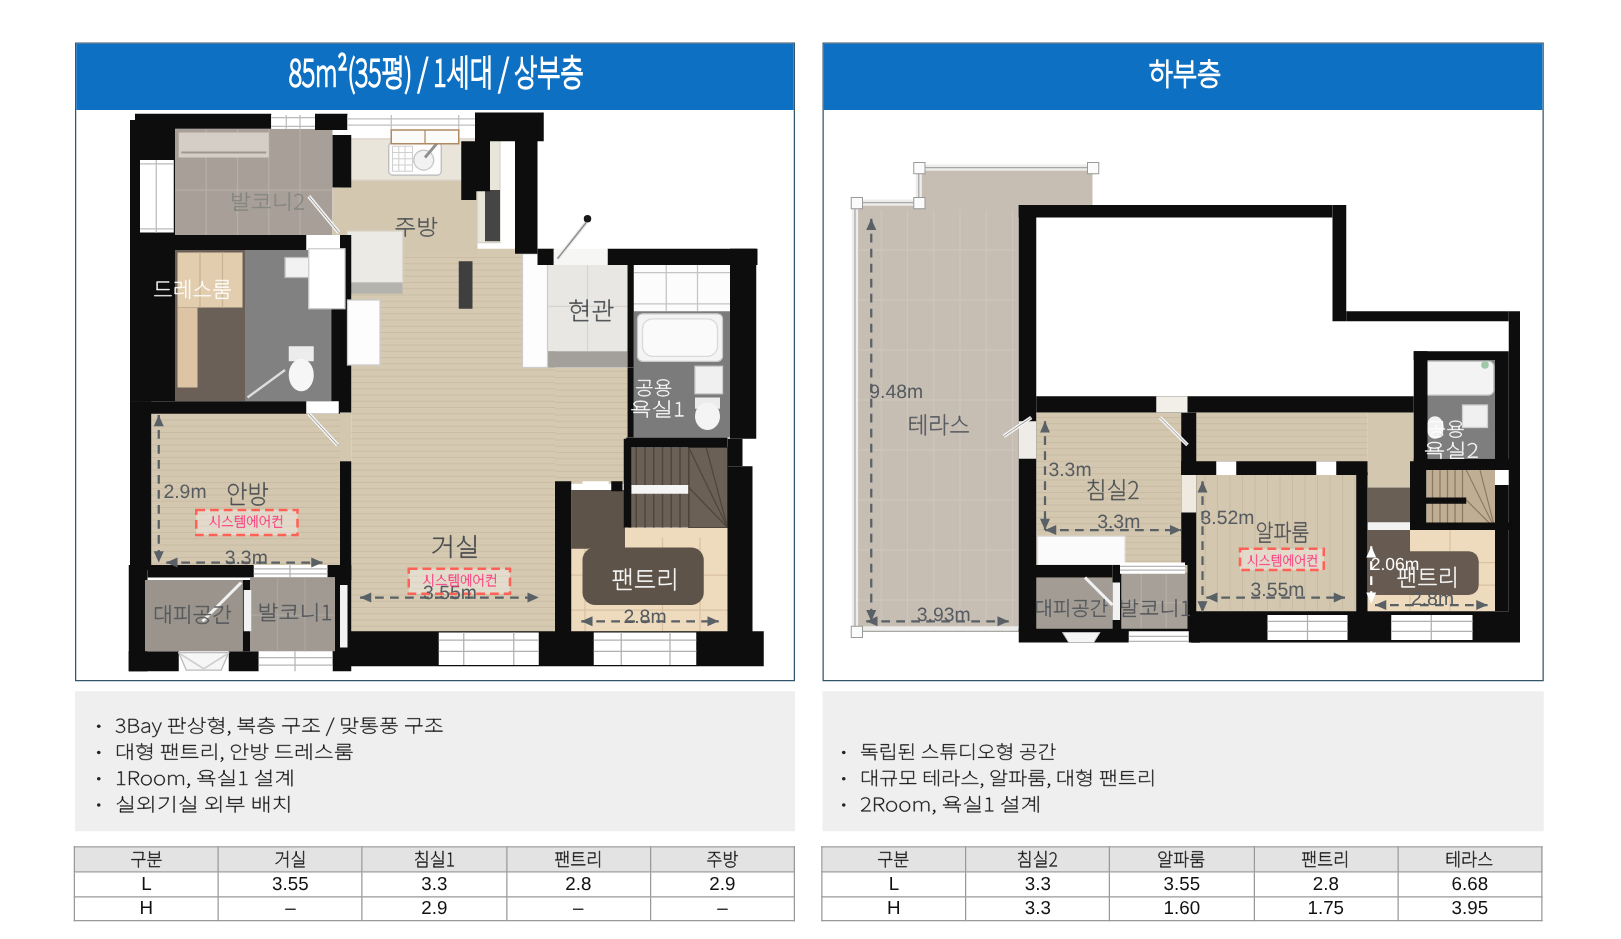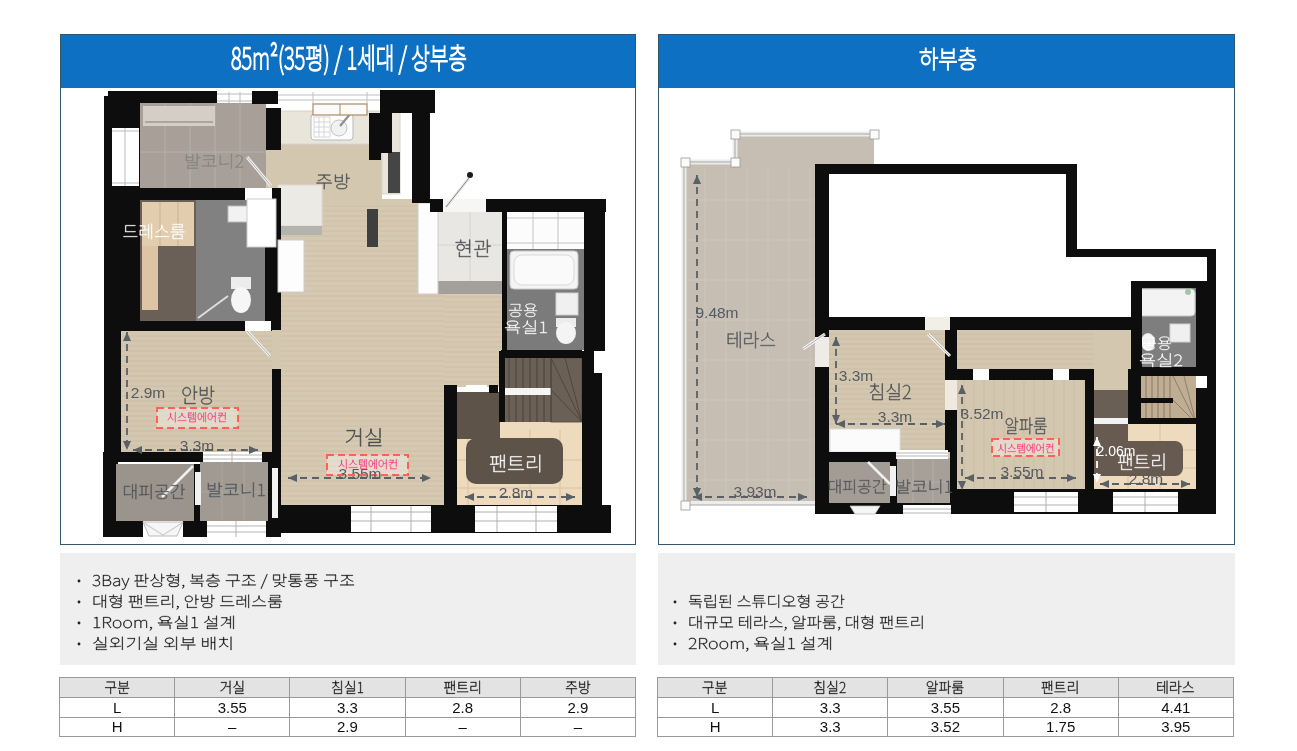--- a/index.html
+++ b/index.html
@@ -333,26 +333,26 @@
         <td></td>
         <td></td>
         <td></td>
         <td></td>
       </tr>
       <tr>
         <td>L</td>
         <td>3.3</td>
         <td>3.55</td>
         <td>2.8</td>
-        <td>4.41</td>
+        <td>6.68</td>
       </tr>
       <tr>
         <td>H</td>
         <td>3.3</td>
-        <td>3.52</td>
+        <td>1.60</td>
         <td>1.75</td>
         <td>3.95</td>
       </tr>
     </tbody>
   </table>
 <svg id="txt" width="1297" height="751" viewBox="0 0 1297 751" style="position:absolute;left:0;top:0;pointer-events:none">
 <defs>
 <path id="g_hdr1" d="M26.5 1.3Q20.1 1.3 15.1 -1.2Q10.1 -3.8 7.3 -8.2Q4.4 -12.5 4.4 -18Q4.4 -23.1 6.6 -27.2Q8.8 -31.4 12.1 -34.4Q15.4 -37.4 18.7 -39.2V-39.6Q14.9 -42.1 11.8 -46.2Q8.6 -50.2 8.6 -55.9Q8.6 -61.1 11 -65Q13.4 -69 17.4 -71.2Q21.5 -73.5 26.5 -73.5Q32.5 -73.5 36.7 -71Q40.8 -68.5 43 -64.2Q45.2 -60 45.2 -54.6Q45.2 -50.6 43.5 -47Q41.8 -43.4 39.5 -40.7Q37.2 -37.9 35.2 -36.2V-35.7Q38.2 -33.9 41.1 -31.4Q43.9 -28.9 45.7 -25.4Q47.5 -21.9 47.5 -16.9Q47.5 -11.9 44.9 -7.8Q42.2 -3.6 37.5 -1.1Q32.8 1.3 26.5 1.3ZM31.8 -37.3Q36.5 -41.1 39 -45.4Q41.6 -49.7 41.6 -54.6Q41.6 -58.8 39.9 -62.4Q38.1 -65.9 34.7 -68.1Q31.3 -70.3 26.5 -70.3Q20.2 -70.3 16.2 -66.2Q12.3 -62.1 12.3 -55.9Q12.3 -50.6 15.2 -47.2Q18.1 -43.7 22.6 -41.5Q27.1 -39.2 31.8 -37.3ZM26.5 -2Q31.8 -2 35.6 -4Q39.5 -6 41.6 -9.4Q43.7 -12.8 43.7 -16.9Q43.7 -21.4 41.8 -24.6Q39.9 -27.8 36.8 -30.1Q33.6 -32.3 29.6 -34.1Q25.6 -35.9 21.4 -37.5Q15.6 -34.2 11.9 -29.3Q8.1 -24.4 8.1 -18Q8.1 -13.6 10.4 -10Q12.8 -6.3 17 -4.2Q21.2 -2 26.5 -2Z M76.8 1.3Q71.2 1.3 67.2 -0.2Q63.1 -1.6 60.2 -3.8Q57.2 -5.9 55 -8.1L57.3 -10.8Q59.4 -8.6 62.1 -6.6Q64.7 -4.6 68.3 -3.3Q72 -2 77 -2Q81.8 -2 86 -4.6Q90.1 -7.2 92.6 -11.9Q95.1 -16.7 95.1 -22.9Q95.1 -32.2 90.2 -37.6Q85.4 -43 77.2 -43Q73.2 -43 70.1 -41.7Q67 -40.3 63.9 -38.2L60.9 -40L63.5 -72.6H95.2V-69.3H66.8L64.4 -42.6Q67.2 -44.3 70.3 -45.4Q73.5 -46.4 77.5 -46.4Q83.5 -46.4 88.3 -44Q93.2 -41.5 96.1 -36.4Q98.9 -31.2 98.9 -23.1Q98.9 -15.3 95.7 -9.9Q92.4 -4.4 87.4 -1.6Q82.3 1.3 76.8 1.3Z M114.7 0V-52.7H117.7L118.3 -44.3H118.5Q122.1 -48.4 126.5 -51.2Q130.9 -54 135.2 -54Q141.7 -54 145.1 -51Q148.4 -48 149.7 -43Q154.4 -48.1 158.9 -51Q163.3 -54 167.8 -54Q175.5 -54 179.4 -49Q183.4 -44.1 183.4 -33.9V0H179.9V-33.4Q179.9 -42.1 176.9 -46.4Q173.8 -50.7 167.4 -50.7Q163.5 -50.7 159.5 -48.1Q155.5 -45.5 150.8 -40.3V0H147.3V-33.4Q147.3 -42.1 144.3 -46.4Q141.3 -50.7 134.9 -50.7Q131.1 -50.7 127 -48.1Q122.8 -45.5 118.3 -40.3V0Z M199.5 -45.1V-47.3Q207.1 -54.4 211.8 -59.4Q216.5 -64.3 218.7 -68.1Q220.9 -71.9 220.9 -75.6Q220.9 -80.6 218.3 -83.5Q215.6 -86.4 211.1 -86.4Q208 -86.4 205.3 -84.3Q202.6 -82.2 200.8 -79.3L198.6 -81.4Q200.4 -84.6 203.9 -87Q207.4 -89.3 211.4 -89.3Q217.3 -89.3 220.9 -86Q224.4 -82.7 224.4 -75.9Q224.4 -71.3 222 -67.1Q219.5 -62.9 215.2 -58.4Q210.8 -53.8 205 -48.1H227.1V-45.1Z M257.2 19.1Q250.5 8.2 246.6 -4Q242.7 -16.1 242.7 -30.6Q242.7 -45.1 246.6 -57.3Q250.5 -69.5 257.2 -80.4L259.3 -79Q252.7 -68.6 249.4 -56.2Q246 -43.8 246 -30.6Q246 -17.4 249.4 -5Q252.7 7.4 259.3 17.8Z M288 1.3Q282.4 1.3 278.3 -0.2Q274.2 -1.7 271.2 -4Q268.2 -6.3 266 -8.6L268.3 -11.2Q271.5 -7.8 276.1 -4.9Q280.7 -2 288.2 -2Q293.2 -2 297 -4.1Q300.9 -6.2 303.1 -10Q305.3 -13.8 305.3 -18.9Q305.3 -24.1 302.7 -28.1Q300.1 -32 294.5 -34.2Q289 -36.4 280.1 -36.4V-39.9Q288.5 -39.9 293.4 -42.2Q298.3 -44.4 300.5 -48.2Q302.6 -52.1 302.6 -56.7Q302.6 -62.9 298.6 -66.8Q294.6 -70.6 287.8 -70.6Q282.9 -70.6 278.6 -68.4Q274.3 -66.1 271.4 -62.9L269.1 -65.5Q272.6 -68.9 277.1 -71.4Q281.7 -73.9 287.8 -73.9Q293 -73.9 297.2 -71.8Q301.5 -69.8 304 -66Q306.5 -62.2 306.5 -56.9Q306.5 -49.5 302.5 -45Q298.6 -40.4 292.8 -38.5V-38.1Q297.2 -37.2 300.9 -34.7Q304.6 -32.2 306.9 -28.2Q309.1 -24.3 309.1 -19.1Q309.1 -12.9 306.3 -8.3Q303.5 -3.7 298.8 -1.2Q294 1.3 288 1.3Z M339.5 1.3Q333.9 1.3 329.9 -0.2Q325.8 -1.6 322.9 -3.8Q319.9 -5.9 317.7 -8.1L320 -10.8Q322.1 -8.6 324.8 -6.6Q327.4 -4.6 331.1 -3.3Q334.7 -2 339.7 -2Q344.5 -2 348.6 -4.6Q352.8 -7.2 355.3 -11.9Q357.8 -16.7 357.8 -22.9Q357.8 -32.2 353 -37.6Q348.1 -43 339.9 -43Q335.9 -43 332.8 -41.7Q329.7 -40.3 326.6 -38.2L323.6 -40L326.2 -72.6H357.9V-69.3H329.5L327.1 -42.6Q329.9 -44.3 333.1 -45.4Q336.2 -46.4 340.2 -46.4Q346.2 -46.4 351.1 -44Q355.9 -41.5 358.8 -36.4Q361.6 -31.2 361.6 -23.1Q361.6 -15.3 358.4 -9.9Q355.1 -4.4 350.1 -1.6Q345 1.3 339.5 1.3Z M421.9 -64.2H442.3V-61.2H421.9ZM421.9 -49.2H442.3V-46.2H421.9ZM375.9 -74.1H422.2V-71.1H375.9ZM373.9 -33.9 373.3 -37.1Q380.7 -37.1 389.9 -37.2Q399 -37.4 408.5 -37.9Q418 -38.4 426.6 -39.5L426.8 -36.8Q418 -35.5 408.6 -34.9Q399.1 -34.2 390.2 -34Q381.2 -33.9 373.9 -33.9ZM386.5 -72.3H389.8V-36.5H386.5ZM408.3 -72.3H411.6V-36.5H408.3ZM440.8 -81.6H444.1V-26.6H440.8ZM416 -24.3Q429.4 -24.3 437 -20.4Q444.5 -16.4 444.5 -9.1Q444.5 -1.8 437 2.3Q429.4 6.3 416 6.3Q402.6 6.3 395 2.3Q387.4 -1.8 387.4 -9.1Q387.4 -16.4 395 -20.4Q402.6 -24.3 416 -24.3ZM416 -21.4Q408.4 -21.4 402.7 -19.9Q396.9 -18.3 393.8 -15.6Q390.6 -12.8 390.6 -9.1Q390.6 -3.4 397.6 0Q404.5 3.4 416 3.4Q423.6 3.4 429.3 1.9Q435 0.3 438.2 -2.5Q441.3 -5.3 441.3 -9.1Q441.3 -12.8 438.2 -15.6Q435 -18.3 429.3 -19.9Q423.6 -21.4 416 -21.4Z M464.4 19.1 462.2 17.8Q468.8 7.4 472.2 -5Q475.6 -17.4 475.6 -30.6Q475.6 -43.8 472.2 -56.2Q468.8 -68.6 462.2 -79L464.4 -80.4Q471.2 -69.5 475.1 -57.3Q478.9 -45.1 478.9 -30.6Q478.9 -16.1 475.1 -4Q471.2 8.2 464.4 19.1Z M511.7 17.6 546.7 -78.2H550.1L515.2 17.6Z M581.9 0V-3.3H598.6V-65.8H585.9V-68.4Q590.1 -69.1 593.4 -70.2Q596.7 -71.3 599 -72.6H602.1V-3.3H617.7V0Z M665.2 -48H684.6V-45H665.2ZM651.3 -72.6H654.1V-53.7Q654.1 -47.4 652.4 -41.4Q650.6 -35.4 647.6 -30.1Q644.6 -24.8 640.7 -20.6Q636.8 -16.4 632.5 -13.8L630.1 -16.3Q634.3 -18.7 638.1 -22.6Q641.9 -26.6 644.9 -31.7Q647.9 -36.7 649.6 -42.4Q651.3 -48 651.3 -53.7ZM651.6 -72.6H654.4V-53.7Q654.4 -48.5 656 -43.2Q657.7 -37.9 660.6 -33.1Q663.5 -28.3 667.2 -24.4Q671 -20.5 675.2 -18.2L672.9 -15.7Q668.6 -18.3 664.8 -22.4Q660.9 -26.4 658 -31.6Q655 -36.7 653.3 -42.4Q651.6 -48 651.6 -53.7ZM701.3 -81.6H704.6V6.7H701.3ZM683.4 -79.2H686.6V1.8H683.4Z M793.1 -81.6H796.4V6.7H793.1ZM774.9 -44.7H794.3V-41.7H774.9ZM772.8 -79.2H776V1.8H772.8ZM726.3 -20H731.6Q739.2 -20 744.9 -20.2Q750.5 -20.4 755.4 -21.1Q760.2 -21.7 765.1 -22.9L765.7 -19.9Q760.5 -18.7 755.6 -18.1Q750.7 -17.4 745 -17.2Q739.3 -17 731.6 -17H726.3ZM726.3 -70.3H759.3V-67.4H729.6V-18.9H726.3Z M831.4 17.6 866.4 -78.2H869.8L834.9 17.6Z M921.7 -77.2H924.5V-67Q924.5 -58.8 921.1 -52Q917.7 -45.1 912.2 -40.1Q906.7 -35.1 900.4 -32.3L898.6 -35.1Q904.5 -37.5 909.8 -42.2Q915.1 -46.8 918.4 -53.2Q921.7 -59.5 921.7 -67ZM922 -77.2H924.7V-67Q924.7 -62 926.7 -57.4Q928.7 -52.8 932 -48.9Q935.4 -45 939.5 -42Q943.7 -39.1 948 -37.4L946.1 -34.7Q940 -37.3 934.5 -42.1Q928.9 -46.9 925.5 -53.3Q922 -59.7 922 -67ZM962.2 -81.6H965.5V-26.6H962.2ZM964.6 -56.3H979.9V-53.3H964.6ZM938.1 -23.8Q947 -23.8 953.2 -22.1Q959.5 -20.3 962.9 -16.9Q966.2 -13.5 966.2 -8.7Q966.2 -3.9 962.9 -0.6Q959.5 2.8 953.2 4.6Q947 6.3 938.1 6.3Q929.3 6.3 923 4.6Q916.7 2.8 913.4 -0.6Q910 -3.9 910 -8.7Q910 -13.5 913.4 -16.9Q916.7 -20.3 923 -22.1Q929.3 -23.8 938.1 -23.8ZM938.1 -20.9Q930.6 -20.9 925 -19.4Q919.4 -17.9 916.2 -15.2Q913.1 -12.4 913.1 -8.7Q913.1 -5 916.2 -2.2Q919.4 0.5 925 2Q930.6 3.5 938.1 3.5Q945.6 3.5 951.2 2Q956.9 0.5 960 -2.2Q963.1 -5 963.1 -8.7Q963.1 -12.4 960 -15.2Q956.9 -17.9 951.2 -19.4Q945.6 -20.9 938.1 -20.9Z M989.9 -27.8H1070V-24.8H989.9ZM1028.2 -26.8H1031.4V6.7H1028.2ZM1001 -77.8H1004.3V-63.5H1055.7V-77.8H1059V-40.6H1001ZM1004.3 -60.5V-43.5H1055.7V-60.5Z M1082 -35.5H1161.7V-32.5H1082ZM1120.3 -82.4H1123.5V-70.8H1120.3ZM1120.3 -69.8H1123.2V-68.7Q1123.2 -62.9 1119.9 -58.5Q1116.7 -54.1 1111.5 -51Q1106.3 -48 1100.4 -46.2Q1094.5 -44.3 1089.2 -43.4L1088 -46.2Q1092.8 -46.9 1098.3 -48.6Q1103.9 -50.3 1108.9 -53.1Q1113.9 -55.8 1117.1 -59.7Q1120.3 -63.6 1120.3 -68.7ZM1120.7 -69.8H1123.5V-68.7Q1123.5 -63.6 1126.7 -59.7Q1129.9 -55.8 1134.9 -53.1Q1139.9 -50.3 1145.4 -48.6Q1151 -46.9 1155.8 -46.2L1154.7 -43.4Q1149.3 -44.3 1143.4 -46.2Q1137.5 -48 1132.3 -51Q1127.2 -54.1 1123.9 -58.5Q1120.7 -62.9 1120.7 -68.7ZM1090.8 -72.3H1153.1V-69.3H1090.8ZM1121.9 -22.2Q1136 -22.2 1143.8 -18.6Q1151.7 -14.9 1151.7 -7.9Q1151.7 -1 1143.8 2.7Q1136 6.3 1121.9 6.3Q1107.8 6.3 1099.9 2.7Q1092.1 -1 1092.1 -7.9Q1092.1 -14.9 1099.9 -18.6Q1107.8 -22.2 1121.9 -22.2ZM1121.9 -19.4Q1109.9 -19.4 1102.6 -16.3Q1095.4 -13.2 1095.4 -7.9Q1095.4 -2.7 1102.6 0.4Q1109.9 3.5 1121.9 3.5Q1133.9 3.5 1141.1 0.4Q1148.4 -2.7 1148.4 -7.9Q1148.4 -13.2 1141.1 -16.3Q1133.9 -19.4 1121.9 -19.4Z"></path>
 <path id="g_hdr2" d="M69.1 -81.6H72.4V6.7H69.1ZM71.5 -43.4H88.6V-40.5H71.5ZM5.4 -66.4H58.1V-63.4H5.4ZM32.4 -53.7Q38.4 -53.7 43.1 -51.2Q47.7 -48.7 50.3 -44.4Q52.9 -40 52.9 -34.2Q52.9 -28.4 50.3 -24Q47.7 -19.6 43.1 -17.2Q38.4 -14.7 32.4 -14.7Q26.4 -14.7 21.8 -17.2Q17.1 -19.6 14.5 -24Q11.8 -28.4 11.8 -34.2Q11.8 -40 14.5 -44.4Q17.1 -48.7 21.8 -51.2Q26.4 -53.7 32.4 -53.7ZM32.4 -50.7Q27.4 -50.7 23.4 -48.5Q19.4 -46.3 17.2 -42.6Q14.9 -38.8 14.9 -34.2Q14.9 -29.6 17.2 -25.9Q19.4 -22.1 23.4 -19.9Q27.4 -17.7 32.4 -17.7Q37.4 -17.7 41.4 -19.9Q45.3 -22.1 47.6 -25.9Q49.8 -29.6 49.8 -34.2Q49.8 -38.8 47.6 -42.6Q45.3 -46.3 41.4 -48.5Q37.4 -50.7 32.4 -50.7ZM30.5 -80.9H33.8V-64.3H30.5Z M97.8 -27.8H177.9V-24.8H97.8ZM136.1 -26.8H139.3V6.7H136.1ZM108.9 -77.8H112.2V-63.5H163.6V-77.8H166.9V-40.6H108.9ZM112.2 -60.5V-43.5H163.6V-60.5Z M189.9 -35.5H269.6V-32.5H189.9ZM228.2 -82.4H231.4V-70.8H228.2ZM228.2 -69.8H231.1V-68.7Q231.1 -62.9 227.8 -58.5Q224.6 -54.1 219.4 -51Q214.2 -48 208.3 -46.2Q202.4 -44.3 197.1 -43.4L195.9 -46.2Q200.7 -46.9 206.2 -48.6Q211.8 -50.3 216.8 -53.1Q221.8 -55.8 225 -59.7Q228.2 -63.6 228.2 -68.7ZM228.6 -69.8H231.4V-68.7Q231.4 -63.6 234.6 -59.7Q237.8 -55.8 242.8 -53.1Q247.8 -50.3 253.3 -48.6Q258.9 -46.9 263.7 -46.2L262.6 -43.4Q257.2 -44.3 251.3 -46.2Q245.4 -48 240.2 -51Q235.1 -54.1 231.8 -58.5Q228.6 -62.9 228.6 -68.7ZM198.7 -72.3H261V-69.3H198.7ZM229.8 -22.2Q243.9 -22.2 251.8 -18.6Q259.6 -14.9 259.6 -7.9Q259.6 -1 251.8 2.7Q243.9 6.3 229.8 6.3Q215.7 6.3 207.8 2.7Q200 -1 200 -7.9Q200 -14.9 207.8 -18.6Q215.7 -22.2 229.8 -22.2ZM229.8 -19.4Q217.8 -19.4 210.6 -16.3Q203.3 -13.2 203.3 -7.9Q203.3 -2.7 210.6 0.4Q217.8 3.5 229.8 3.5Q241.8 3.5 249.1 0.4Q256.3 -2.7 256.3 -7.9Q256.3 -13.2 249.1 -16.3Q241.8 -19.4 229.8 -19.4Z"></path>
 <path id="g_balk2" d="M10.7 -78.2H13.9V-63.2H46.8V-78.2H49.9V-39.8H10.7ZM13.9 -60.2V-42.8H46.8V-60.2ZM70.1 -81.6H73.4V-35.3H70.1ZM71.5 -60.5H87.8V-57.6H71.5ZM19.7 -30.2H73.4V-11.5H23.1V4.6H20V-14.4H70.2V-27.2H19.7ZM20 2.3H77.2V5.3H20Z M108 -71.7H164.4V-68.7H108ZM97.9 -10.3H177.6V-7.3H97.9ZM162.9 -71.7H166V-62.6Q166 -57.2 165.8 -51.3Q165.7 -45.4 165.1 -38.6Q164.4 -31.7 162.8 -23.2L159.4 -23.7Q162 -35.9 162.4 -45.2Q162.9 -54.6 162.9 -62.6ZM164.2 -50.6V-48L106.6 -44.6L105.8 -47.7ZM131.8 -34.9H135V-9.2H131.8Z M257.4 -81.6H260.6V6.7H257.4ZM196.5 -72.7H199.7V-18.2H196.5ZM196.5 -20.2H203.1Q213.6 -20.2 224.1 -21.2Q234.5 -22.1 245.9 -24.6L246.5 -21.5Q234.8 -19.1 224.4 -18.1Q214 -17.1 203.1 -17.1H196.5Z M280.6 0V-2.3Q293.5 -13.4 301.2 -22.4Q308.9 -31.4 312.3 -39.1Q315.7 -46.7 315.7 -53.5Q315.7 -58.2 314 -62.1Q312.4 -66 308.9 -68.3Q305.4 -70.6 299.8 -70.6Q294.9 -70.6 290.5 -68Q286.2 -65.4 282.9 -61.3L280.4 -63.6Q284.2 -67.9 288.9 -70.9Q293.7 -73.9 300.1 -73.9Q306.3 -73.9 310.6 -71.3Q314.9 -68.8 317.2 -64.2Q319.5 -59.7 319.5 -53.5Q319.5 -45.6 315.6 -37.6Q311.8 -29.6 304.5 -21.1Q297.1 -12.5 286.6 -2.8Q289.6 -3 292.6 -3.2Q295.6 -3.3 298.5 -3.3H323.1V0Z"></path>

